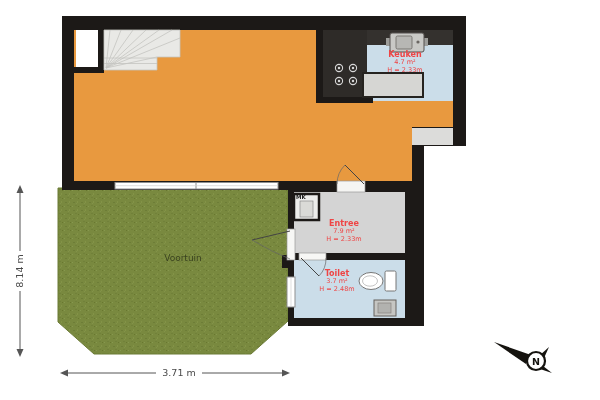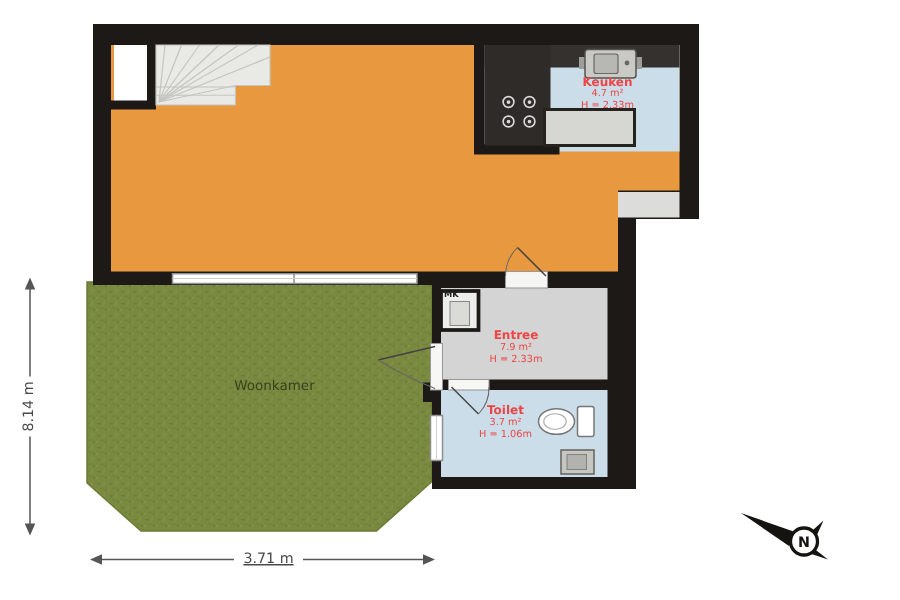--- a/index.html
+++ b/index.html
@@ -167,24 +167,24 @@
 
 <div class="label" style="left:304px;top:219px;width:80px;">
   <div class="room-name">Entree</div>
   <div class="room-info">7.9 m²</div>
   <div class="room-info">H = 2.33m</div>
 </div>
 
 <div class="label" style="left:297px;top:269px;width:80px;">
   <div class="room-name">Toilet</div>
   <div class="room-info">3.7 m²</div>
-  <div class="room-info">H = 1.06m</div>
+  <div class="room-info">H = 2.48m</div>
 </div>
 
-<div class="label garden-label" style="left:143px;top:253px;width:80px;">Woonkamer</div>
+<div class="label garden-label" style="left:143px;top:253px;width:80px;">Voortuin</div>
 
 <div class="label mk-label" style="left:296px;top:194px;width:22px;">MK</div>
 
-<div class="label dim-label" style="left:144px;top:366.5px;width:70px;text-decoration:underline;">3.71 m</div>
+<div class="label dim-label" style="left:144px;top:366.5px;width:70px;">3.71 m</div>
 
 <div class="label dim-label dim-left" style="left:-15px;top:265px;width:70px;height:12px;">8.14 m</div>
 
 </div>
 
 </body></html>

